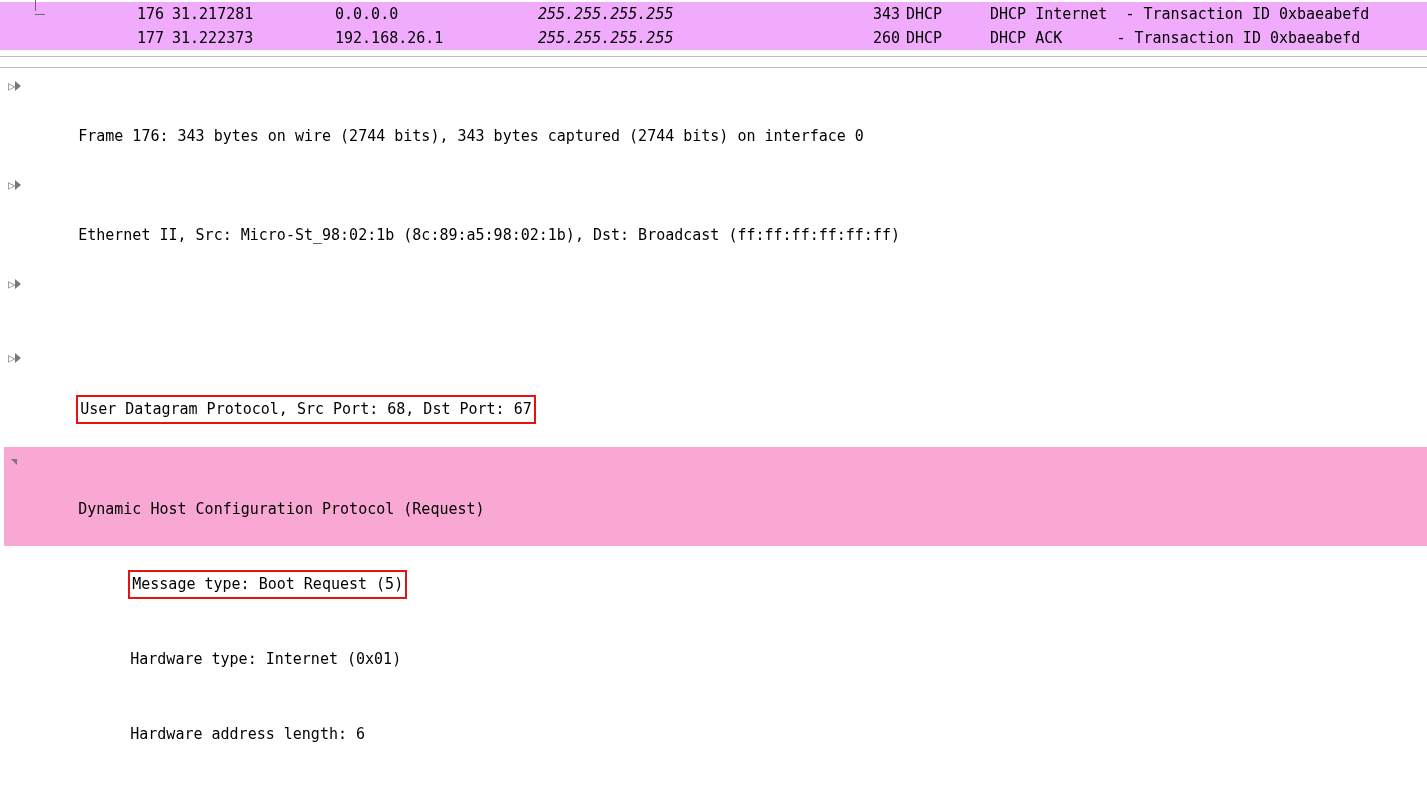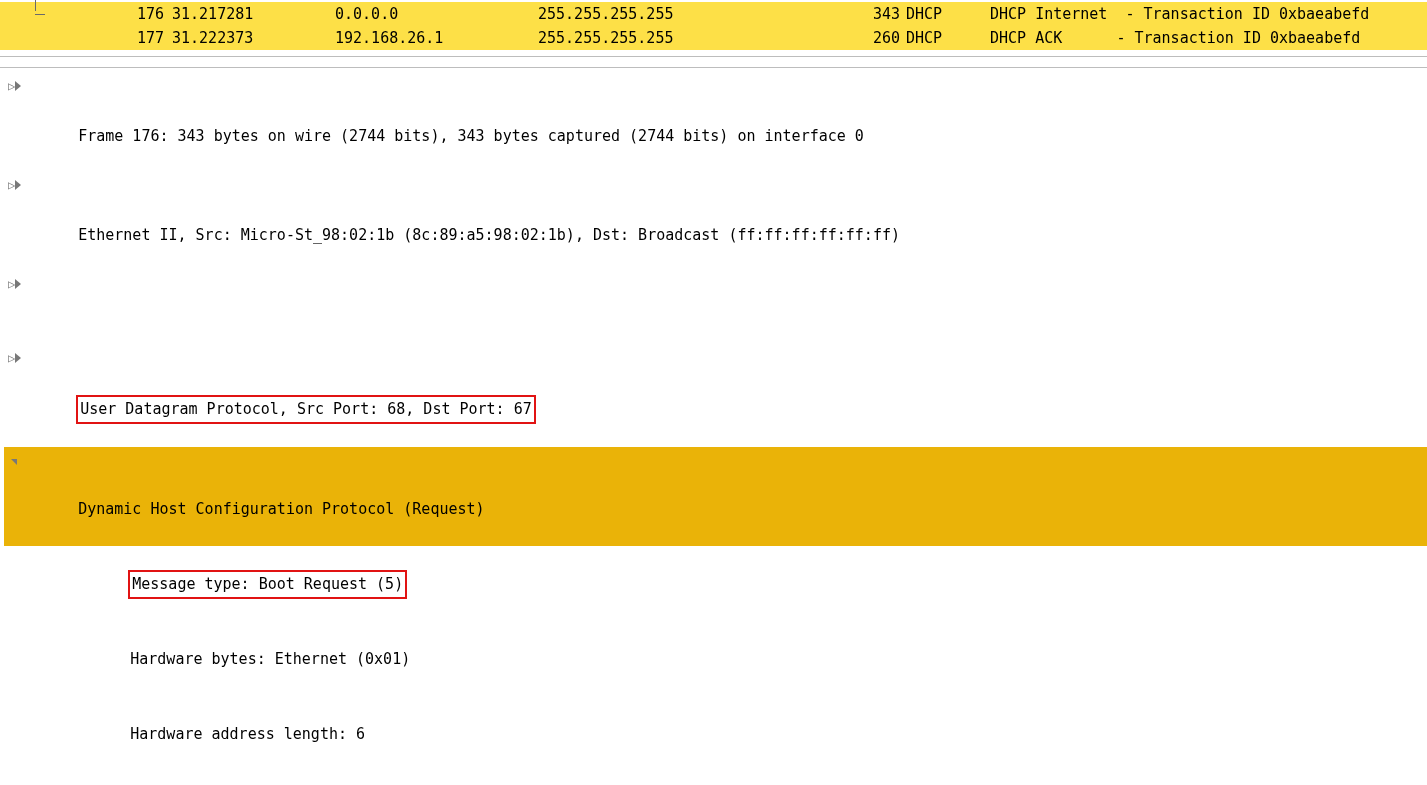--- a/index.html
+++ b/index.html
@@ -14,21 +14,21 @@
   }
 
   
   .packet-list {
     border-bottom: 1px solid #bdbdbd;
     padding: 2px 0 6px 0;
   }
   .packet-list-row {
     display: flex;
     align-items: center;
-    background: #fde047;
+    background: #f0abfc;
     height: 24px;
     white-space: pre;
     position: relative;
   }
   .packet-list-row .tree-glyph {
     position: absolute;
     left: 29px;
     top: 0;
     height: 100%;
     width: 20px;
@@ -52,21 +52,21 @@
     top: 50%;
     width: 10px;
     height: 0;
     border-top: 1px solid #6a6a6a;
   }
 
   .col { overflow: hidden; }
   .col-no       { width: 110px; padding-left: 54px; text-align: right; }
   .col-time     { width: 155px; padding-left: 8px; }
   .col-src      { width: 195px; padding-left: 8px; }
-  .col-dst      { width: 300px; padding-left: 8px; }
+  .col-dst      { width: 300px; padding-left: 8px; font-style: italic; }
   .col-len      { width: 62px;  text-align: right; }
   .col-proto    { width: 78px;  padding-left: 6px; }
   .col-info     { flex: 1;      padding-left: 6px; }
 
   
   .pane-sep {
     height: 10px;
     background: #ffffff;
   }
   .details-wrap {
@@ -119,21 +119,21 @@
   }
 
   .children { padding-left: 34px; }
   .leaf {
     position: relative;
     padding-left: 20px;
     white-space: pre;
   }
 
   
-  .row-sel { background: #eab308; }
+  .row-sel { background: #f9a8d4; }
 
   
   .hl {
     display: inline-block;
     border: 2px solid #e11313;
     padding: 0 2px;
     margin: -1px -2px;
   }
 
 </style>
@@ -194,21 +194,21 @@
       <span class="toggle"><span class="tri"></span></span>
       <span>Dynamic Host Configuration Protocol (Request)</span>
     </div>
 
     <div class="children">
 
       <div class="leaf">
         <span class="hl">Message type: Boot Request (5)</span>
       </div>
       <div class="leaf">
-        <span>Hardware bytes: Ethernet (0x01)</span>
+        <span>Hardware type: Internet (0x01)</span>
       </div>
       <div class="leaf">
         <span>Hardware address length: 6</span>
       </div>
 
     </div>
 
   </div>
 </div>
 

